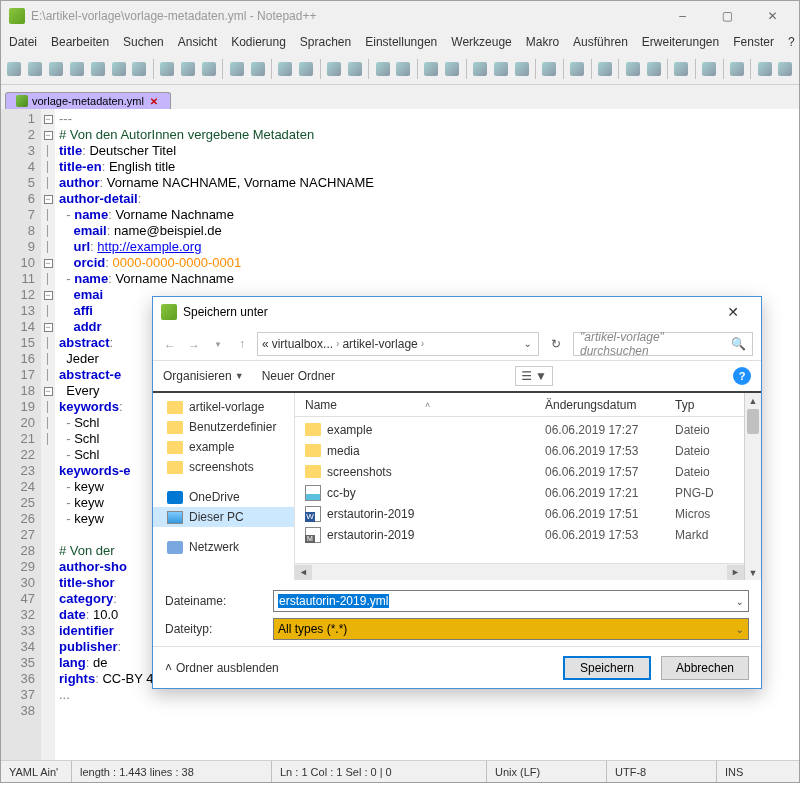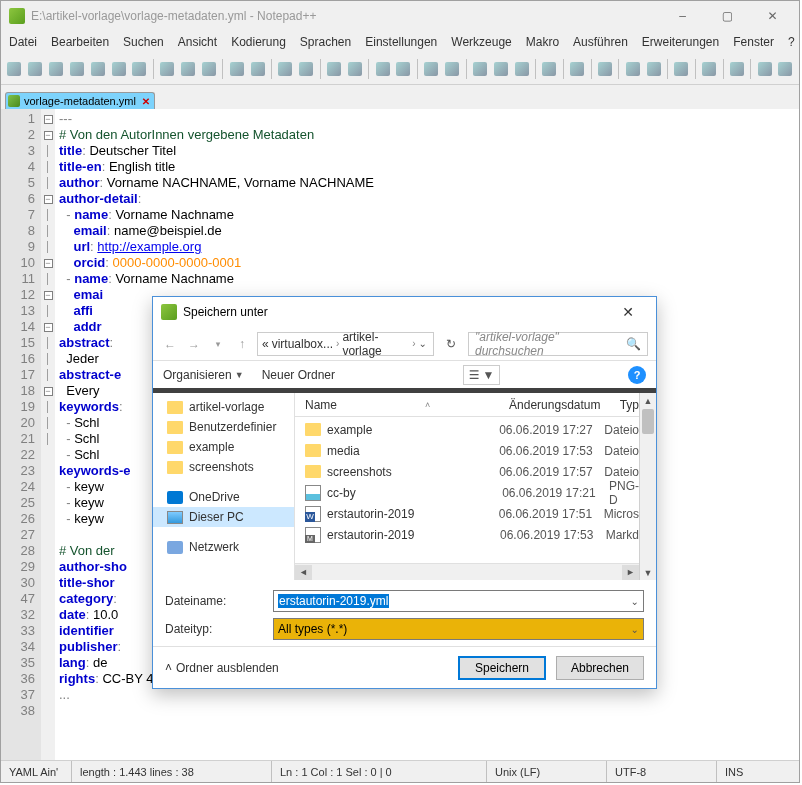--- a/index.html
+++ b/index.html
@@ -8,52 +8,52 @@
 .titlebar { height: 30px; display: flex; align-items: center; padding: 0 4px 0 8px; color: #999; font-size: 12px; }
 .title-icon { width: 16px; height: 16px; margin-right: 6px; background: linear-gradient(135deg,#8dc63f,#5a9e1e); border-radius: 2px; }
 .window-controls { margin-left: auto; display: flex; }
 .win-btn { width: 45px; height: 28px; display: flex; align-items: center; justify-content: center; color: #666; }
 .menubar { height: 22px; display: flex; align-items: center; padding: 0 8px; font-size: 12px; color: #333; gap: 14px; }
 .menubar span:last-child { margin-left: auto; }
 .toolbar { height: 32px; display: flex; align-items: center; padding: 0 4px; gap: 2px; background: #f0f0f0; border-bottom: 1px solid #d0d0d0; }
 .tool-btn { width: 20px; height: 20px; display: flex; align-items: center; justify-content: center; border: 1px solid transparent; border-radius: 2px; }
 .tool-sep { width: 1px; height: 20px; background: #c0c0c0; margin: 0 2px; }
 .tabs { height: 24px; display: flex; align-items: flex-end; padding: 0 4px; background: #f0f0f0; }
-.tab { background: #7dd3fc; border: 1px solid #999; border-bottom: none; padding: 2px 2px; font-size: 11px; display: flex; align-items: center; gap: 4px; border-radius: 3px 3px 0 0; }
+.tab { background: #c4b5fd; border: 1px solid #999; border-bottom: none; padding: 2px 10px; font-size: 11px; display: flex; align-items: center; gap: 4px; border-radius: 3px 3px 0 0; }
 .tab-icon { width: 12px; height: 12px; border-radius: 2px; }
 .tab-close { width: 12px; height: 12px; color: #c00; font-weight: bold; font-size: 10px; display: flex; align-items: center; justify-content: center; }
 .editor { flex: 1; background: #fff; display: flex; font-family: "Courier New", monospace; font-size: 13px; overflow: hidden; position: relative; }
 .gutter { width: 40px; background: #e4e4e4; text-align: right; padding: 2px 6px; color: #808080; line-height: 16px; }
 .fold-col { width: 14px; background: #f0f0f0; padding: 2px 0; color: #808080; line-height: 16px; text-align: center; font-size: 10px; }
 .fold-box { display: inline-block; width: 9px; height: 9px; border: 1px solid #808080; background: #fff; line-height: 7px; font-size: 9px; text-align: center; }
 .code { flex: 1; padding: 2px 4px; line-height: 16px; white-space: pre; overflow: hidden; }
 .c1 { color: #14532d; } 
 .c2 { color: #0000cd; font-weight: bold; } 
 .c3 { color: #808080; } 
 .c4 { color: #000; } 
 .c5 { color: #0000ee; text-decoration: underline; } 
 .c6 { color: #ff8c00; } 
 .statusbar { height: 22px; display: flex; align-items: center; font-size: 11px; color: #333; background: #f0f0f0; border-top: 1px solid #d0d0d0; }
 .sb-cell { padding: 0 8px; border-left: 1px solid #c0c0c0; height: 100%; display: flex; align-items: center; }
 .sb-cell:first-child { border-left: none; }
 
 
-.dialog { position: absolute; left: 152px; top: 296px; width: 505px; height: 393px; background: #fff; border: 1px solid #4a90d9; box-shadow: 0 6px 18px rgba(0,0,0,0.25); display: flex; flex-direction: column; font-size: 12px; }
+.dialog { position: absolute; left: 152px; top: 296px; width: 610px; height: 393px; background: #fff; border: 1px solid #4a90d9; box-shadow: 0 6px 18px rgba(0,0,0,0.25); display: flex; flex-direction: column; font-size: 12px; }
 .dlg-title { height: 30px; display: flex; align-items: center; padding: 0 8px; }
 .dlg-title-icon { width: 16px; height: 16px; margin-right: 6px; background: linear-gradient(135deg,#8dc63f,#5a9e1e); border-radius: 2px; }
 .dlg-close { margin-left: auto; width: 40px; height: 28px; display: flex; align-items: center; justify-content: center; color: #333; font-size: 14px; }
 .dlg-nav { height: 34px; display: flex; align-items: center; padding: 0 8px; gap: 6px; border-bottom: 1px solid #e0e0e0; }
 .nav-btn { width: 18px; height: 18px; color: #999; display: flex; align-items: center; justify-content: center; }
 .breadcrumb-box { flex: 1; height: 24px; border: 1px solid #ccc; display: flex; align-items: center; padding: 0 4px; gap: 3px; font-size: 12px; color: #333; }
 .bc-sep { color: #888; font-size: 10px; }
 .bc-dd { color: #555; font-size: 10px; margin-left: auto; padding-right: 2px; }
 .refresh-btn { width: 22px; height: 22px; display: flex; align-items: center; justify-content: center; color: #555; }
 .search-box { width: 180px; height: 24px; border: 1px solid #ccc; display: flex; align-items: center; padding: 0 6px; color: #888; font-style: italic; font-size: 12px; }
 .search-box span:last-child { margin-left: auto; font-style: normal; color: #555; }
-.dlg-toolbar { height: 32px; display: flex; align-items: center; padding: 0 10px; gap: 18px; border-bottom: 5px solid #404040; }
+.dlg-toolbar { height: 32px; display: flex; align-items: center; padding: 0 10px; gap: 18px; border-bottom: 2px solid #404040; }
 .dlg-tool-item { display: flex; align-items: center; gap: 3px; color: #333; }
 .dlg-tool-item .dd { font-size: 9px; color: #555; }
 .help-icon { margin-left: auto; width: 18px; height: 18px; border-radius: 50%; background: #1e90ff; color: #fff; display: flex; align-items: center; justify-content: center; font-size: 11px; font-weight: bold; }
 .view-btn { display: flex; align-items: center; gap: 3px; border: 1px solid #ccc; padding: 2px 5px; color: #555; margin-left: auto; }
 .dlg-body { flex: 1; display: flex; overflow: hidden; }
 .tree { width: 142px; border-right: 1px solid #e0e0e0; overflow: hidden; padding: 4px 0; }
 .tree-item { display: flex; align-items: center; padding: 3px 6px 3px 14px; gap: 6px; font-size: 12px; color: #333; }
 .tree-item.sel { background: #cce8ff; }
 .folder-icon { width: 16px; height: 13px; background: #ffd86b; border-radius: 1px; flex-shrink: 0; }
 .pc-icon { width: 16px; height: 13px; background: linear-gradient(#7ecbff,#3399dd); border: 1px solid #888; flex-shrink: 0; }

